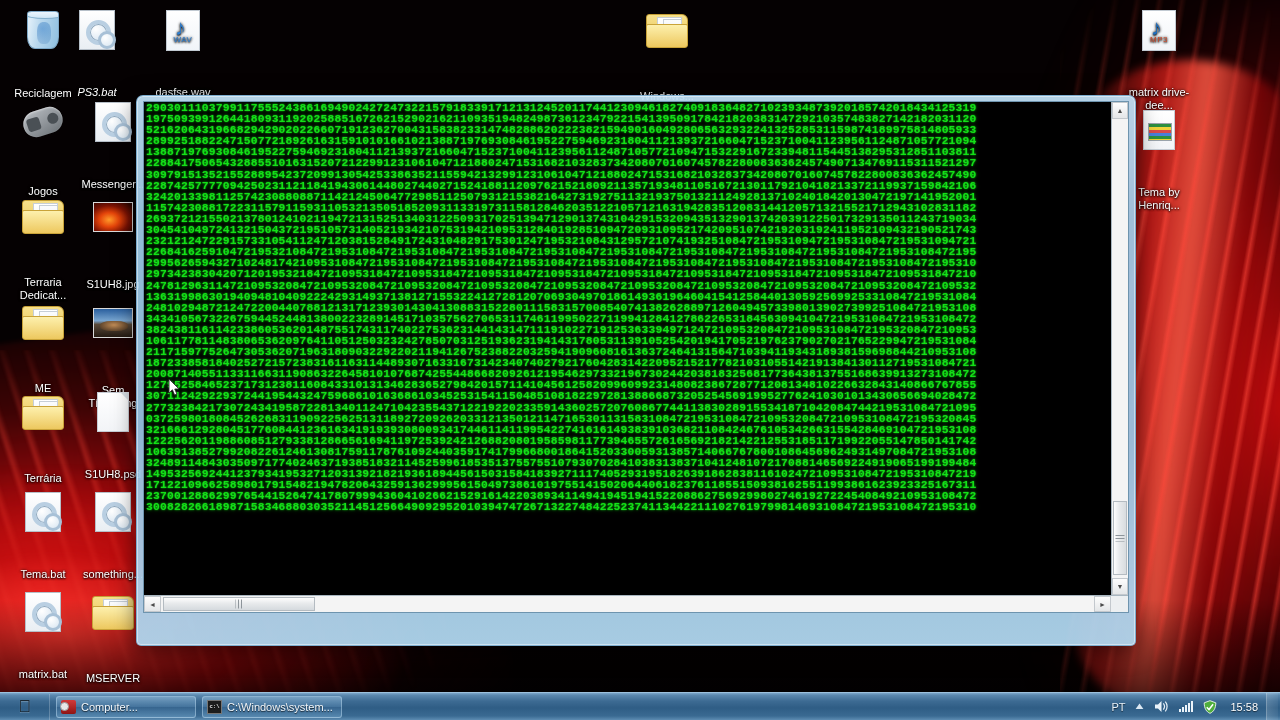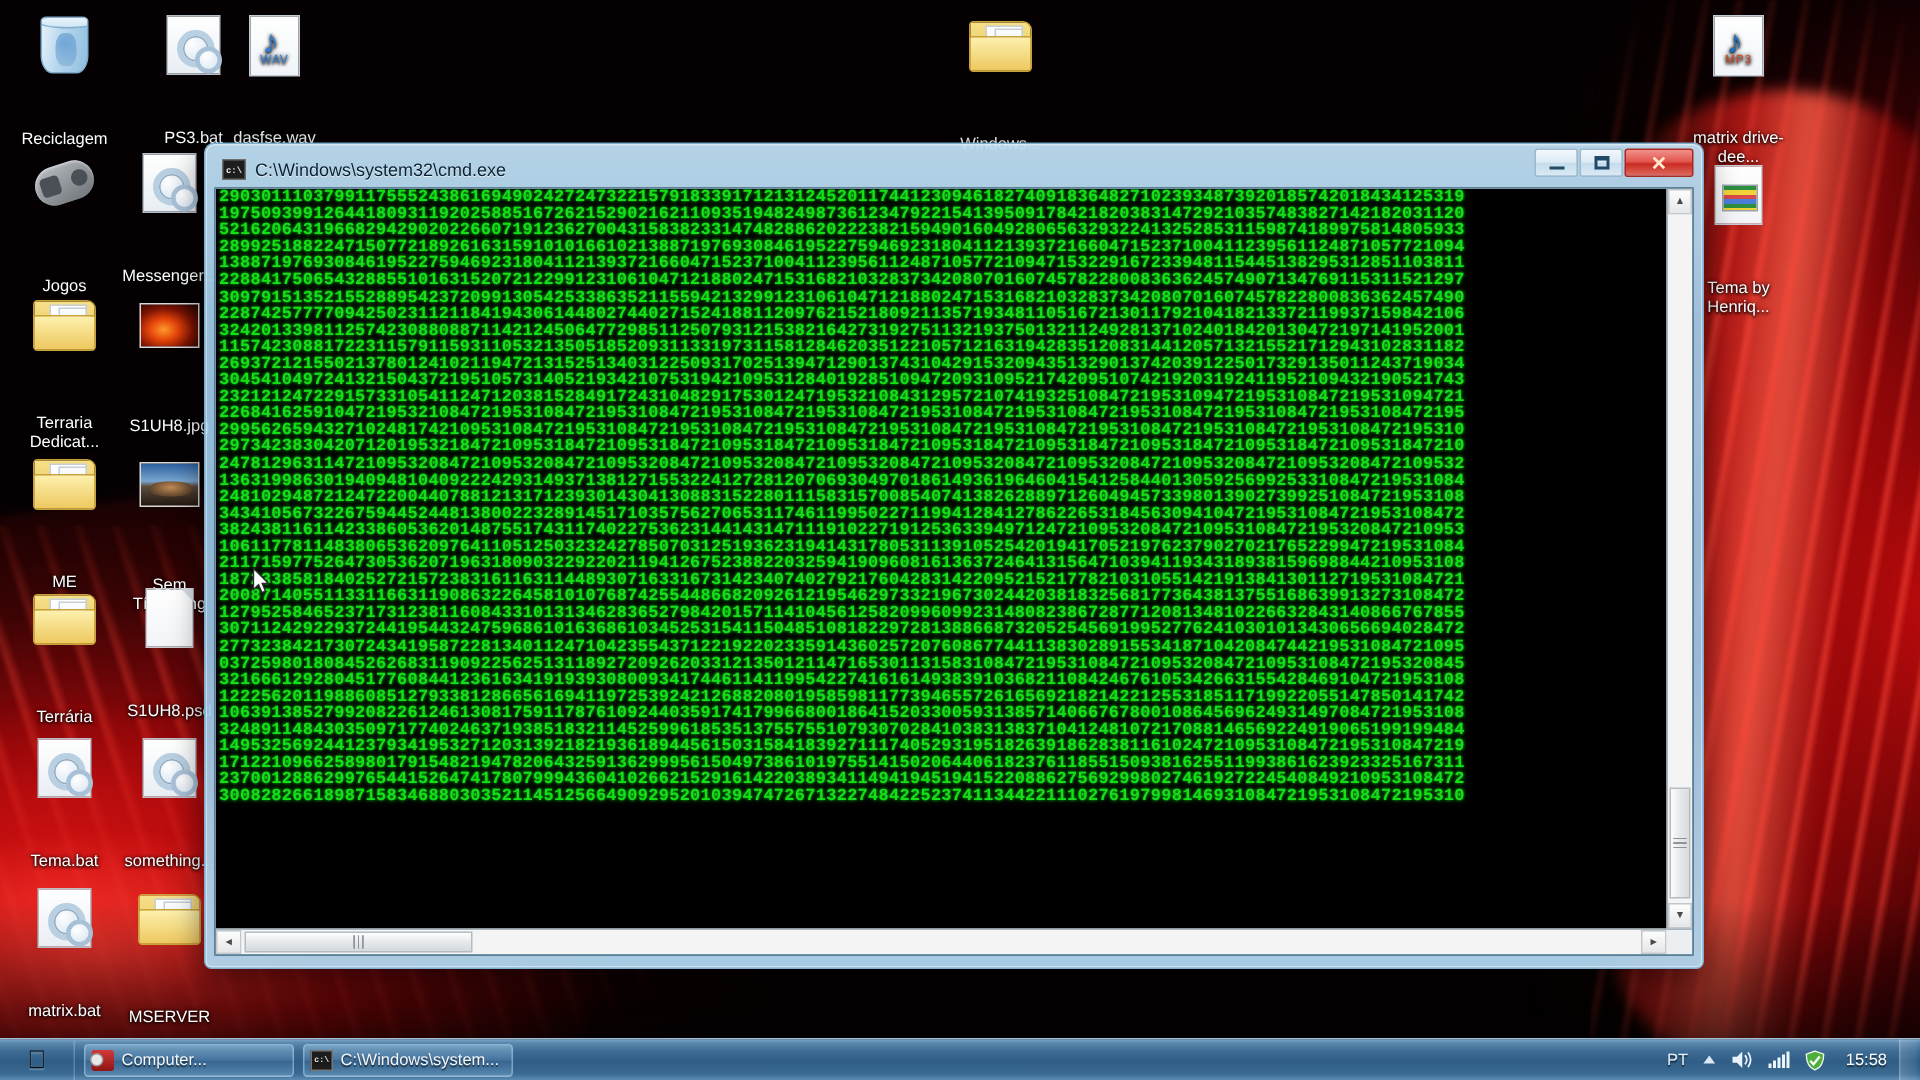--- a/index.html
+++ b/index.html
@@ -481,21 +481,21 @@
     <div class="wall-bottom-dark"></div>
   </div>
 
   <div id="icon-layer">
       <div class="icon" style="left: 6px; top: 8px;">
         <div class="glyph">
           <div class="gl-trash"></div>
         </div>
         <span class="label">Reciclagem</span>
       </div>
-      <div class="icon" style="left: 92px; top: 8px;">
+      <div class="icon" style="left: 60px; top: 8px; font-style: italic;">
         <div class="glyph">
           <div class="gl-bat"></div>
         </div>
         <span class="label">PS3.bat</span>
       </div>
       <div class="icon" style="left: 146px; top: 8px;">
         <div class="glyph">
           <div class="gl-wav">
             <span class="note">♪</span>
             <span class="tag">WAV</span>
@@ -620,36 +620,20 @@
             <span class="page2"></span>
             <span class="front"></span>
           </div>
         </div>
         <span class="label">MSERVER</span>
       </div>
     </div>
 
   <div id="cmdwin">
 
-    <div id="cmd-titlebar">
-      <div class="tb-icon">c:\</div>
-      <div class="tb-text">C:\Windows\system32\cmd.exe</div>
-
-      <div class="winbtns">
-        <div class="winbtn">
-          <span class="wb-min"></span>
-        </div>
-        <div class="winbtn">
-          <span class="wb-max"></span>
-        </div>
-        <div class="winbtn close">
-          <span class="wb-close">✕</span>
-        </div>
-      </div>
-    </div>
 
     <div id="cmd-client">
       <div id="cmd-inner">
 
         <pre id="cmd-text">29030111037991175552438616949024272473221579183391712131245201174412309461827409183648271023934873920185742018434125319
 19750939912644180931192025885167262152902162110935194824987361234792215413950917842182038314729210357483827142182031120
 52162064319668294290202266071912362700431583823314748288620222382159490160492806563293224132528531159874189975814805933
 28992518822471507721892616315910101661021388719769308461952275946923180411213937216604715237100411239561124871057721094
 13887197693084619522759469231804112139372166047152371004112395611248710577210947153229167233948115445138295312851103811
 22884175065432885510163152072122991231061047121880247153168210328373420807016074578228008363624574907134769115311521297

